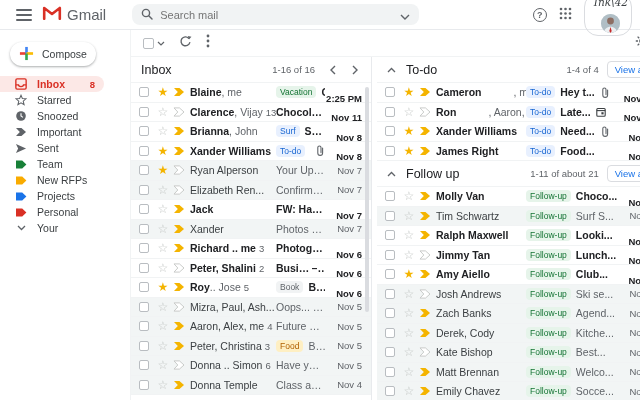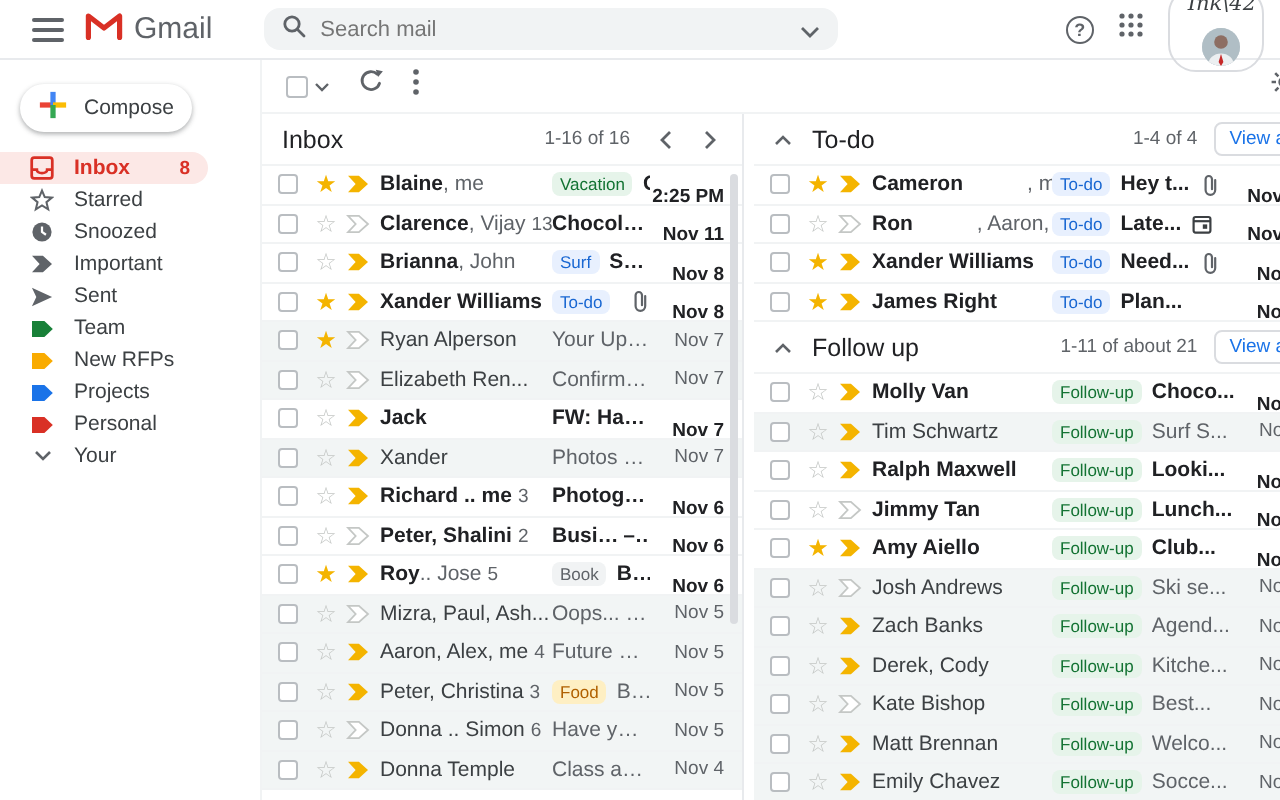--- a/index.html
+++ b/index.html
@@ -677,21 +677,21 @@
             <span class="impw">
               <svg width="12" height="10" viewBox="0 0 13 11">
                 <polygon points="1,1 7,1 12,5.5 7,10 1,10 5.2,5.5" fill="#f4b400"></polygon>
               </svg>
             </span>
             <span class="names">
               <span class="sb">James Right</span>
             </span>
             <span class="mid">
               <span class="chip chip-blue">To-do</span>
-              <span class="subj">Plan...</span>
+              <span class="subj">Food...</span>
             </span>
             <span class="date">Nov 8</span>
           </div>
           <div class="sect-head">
             <span class="chev-up">
               <svg width="9" height="6" viewBox="0 0 9 6">
                 <polyline points="1,5 4.5,1.5 8,5" fill="none" stroke="#5f6368" stroke-width="1.3"></polyline>
               </svg>
             </span>
             <span class="sect-title">Follow up</span>

